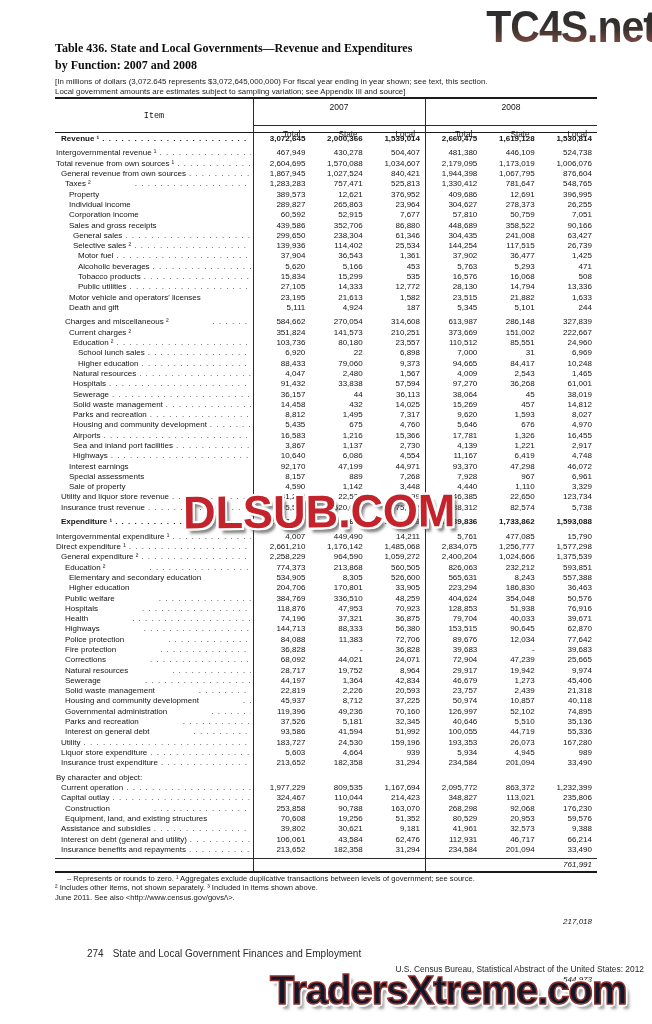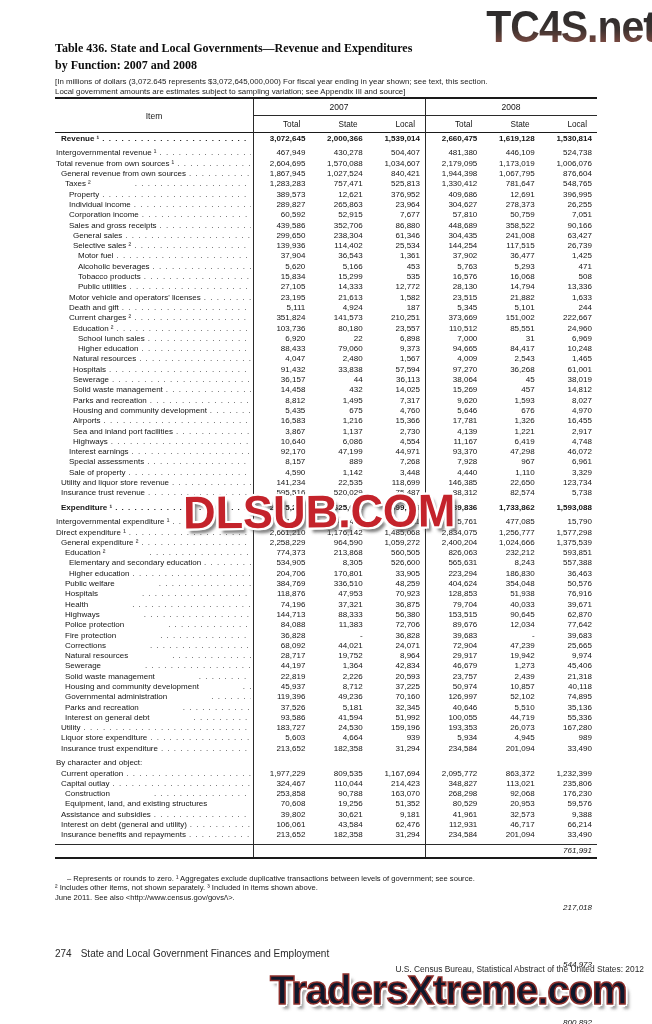--- a/index.html
+++ b/index.html
@@ -11,44 +11,44 @@
   }
   
   .title { position:absolute; left:55px; top:40px; width:480px;
     font-family:"Liberation Serif", serif; font-weight:bold; font-size:12px; line-height:17px; color:#0d0d0d; }
   .note { position:absolute; left:55px; top:77px; width:545px; font-size:7.9px; line-height:9.6px; color:#1c1c1c; }
   
   .tbl { position:absolute; left:55px; top:97px; width:542px; border-top:2px solid #1a1a1a; border-bottom:2px solid #1a1a1a; padding-bottom:1px; }
   .vrule { position:absolute; top:0; bottom:0; width:1px; background:#2a2a2a; z-index:1; }
   .v1 { left:198px; } .v2 { left:370px; }
   .thead { position:relative; height:34px; border-bottom:1.2px solid #1a1a1a; }
-  .item-h { position:absolute; left:0; top:0; width:198px; height:34px; line-height:34px; text-align:center; font-size:8.5px; }
+  .item-h { position:absolute; left:0; top:0; width:198px; height:34px; line-height:34px; text-align:center; font-size:8.5px;font-family:Liberation Mono, monospace; }
   .groups { margin-left:198px; }
-  .ygroups { display:flex; height:17px; border-bottom:1px solid #2a2a2a; }
+  .ygroups { display:flex; height:27px; border-bottom:1px solid #2a2a2a; }
   .ygroups div { width:172px; text-align:center; line-height:17px; font-size:8.5px; }
   .subs { display:flex; height:17px; }
   .subs div { width:57.33px; line-height:17px; font-size:8.2px; text-align:right; padding-right:10px; }
   .tbody { position:relative; padding-top:1px; }
   .trow { display:flex; height:10.3px; line-height:10.3px; font-size:8px; white-space:nowrap; }
   .trow.b { font-weight:bold; }
   .trow.i { font-style:italic; }
   .trow.gap { margin-top:4.2px; }
   .trow.rule { border-top:1px solid #2a2a2a; margin-top:3px; padding-top:1px; height:12px;flex-direction:column; }
   .lab { width:198px; display:flex; overflow:hidden; }
   .lt { flex:0 0 auto; }
   .leaders { flex:1 1 auto; overflow:hidden; margin:0 2px 0 3px; }
   .leaders::after { content:". . . . . . . . . . . . . . . . . . . . . . . . . . . . . . . . . . . . . . . . . . . . . . . ."; letter-spacing:1px; color:#1d1d1d; }
   .ind0 .lab{padding-left:1px;} .ind1 .lab{padding-left:6px;} .ind2 .lab{padding-left:10px;gap:41px;}
-  .ind3 .lab{padding-left:14px;} .ind4 .lab{padding-left:18px;} .ind5 .lab{padding-left:23px;}
+  .ind3 .lab{padding-left:14px;flex-direction:column;} .ind4 .lab{padding-left:18px;} .ind5 .lab{padding-left:23px;}
   .num { flex:0 0 57.33px; text-align:right; padding-right:5px; }
   
   .footnotes { position:absolute; left:55px; top:874px; width:548px; font-size:7.6px; line-height:9.4px; color:#161616; }
   .footnotes .fi { text-indent:12px; }
   .pageline { position:absolute; left:55px; top:948px; font-size:10px; color:#2a2a2a; }
-  .pageline .pn { margin-right:9px; }
+  .pageline .pn { margin-right:9px;margin-left:32px; }
   .credit { position:absolute; right:8px; top:964px; font-size:8.4px; color:#2a2a2a; }
   
   .wm-top { position:absolute; top:4px; right:-4px; z-index:6;
     font-size:41px; font-weight:bold; letter-spacing:-1px; transform:scaleY(1.08);
     background:linear-gradient(180deg,#2f2d2d 30%, #3e3330 55%, #7d4a41 82%, #8a5247 100%);
     -webkit-background-clip:text; background-clip:text; color:transparent; }
   .wm-mid { position:absolute; left:183px; top:486px; z-index:6;
     font-size:45px; font-weight:900; letter-spacing:0px; transform:scaleY(1.02) rotate(-0.5deg);
     color:#c4232b;
     text-shadow:
@@ -298,20 +298,32 @@
             <span class="lt">Death and gift</span>
             <span class="leaders"></span>
           </div>
           <div class="num">5,111</div>
           <div class="num">4,924</div>
           <div class="num">187</div>
           <div class="num">5,345</div>
           <div class="num">5,101</div>
           <div class="num">244</div>
         </div>
+        <div class="trow ind2 gap">
+          <div class="lab">
+            <span class="lt">Charges and miscellaneous ²</span>
+            <span class="leaders"></span>
+          </div>
+          <div class="num">584,662</div>
+          <div class="num">270,054</div>
+          <div class="num">314,608</div>
+          <div class="num">613,987</div>
+          <div class="num">286,148</div>
+          <div class="num">327,839</div>
+        </div>
         <div class="trow ind3">
           <div class="lab">
             <span class="lt">Current charges ²</span>
             <span class="leaders"></span>
           </div>
           <div class="num">351,824</div>
           <div class="num">141,573</div>
           <div class="num">210,251</div>
           <div class="num">373,669</div>
           <div class="num">151,002</div>

